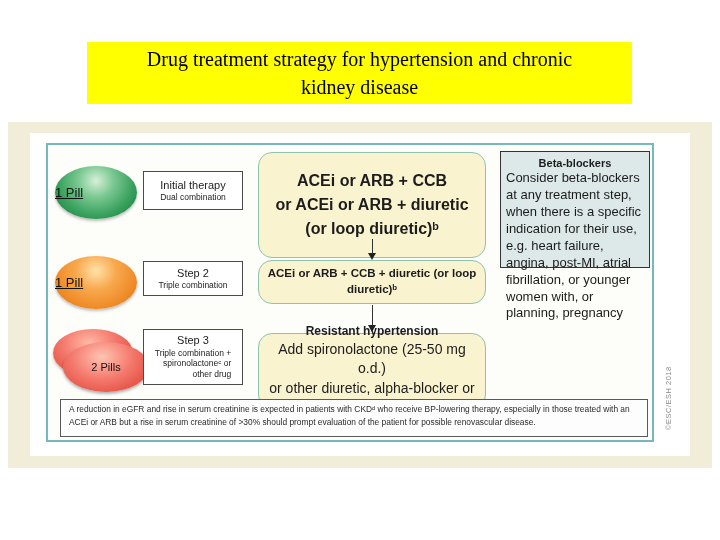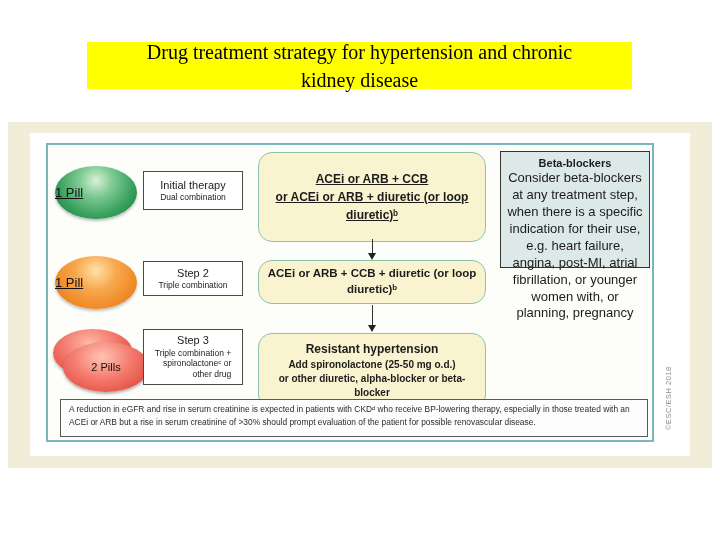--- a/index.html
+++ b/index.html
@@ -1,21 +1,21 @@
 <!DOCTYPE html>
 <html><head>
 <meta charset="utf-8">
 <style>
   * { margin:0; padding:0; box-sizing:border-box; }
   html,body { width:720px; height:540px; }
   body { background:#ffffff; font-family:"Liberation Sans","DejaVu Sans",sans-serif; }
   #slide { position:relative; width:720px; height:540px; background:#ffffff; overflow:hidden; }
 
   
-  .title-box { position:absolute; left:87px; top:42px; width:545px; height:47px;
+  .title-box { position:absolute; left:87px; top:42px; width:545px; height:62px;
     background:#ffff00; display:flex; flex-direction:column; align-items:center; justify-content:center;
     font-family:"Liberation Serif","DejaVu Serif",serif; font-size:20px; color:#000; text-align:center; line-height:1.4; }
 
   
   .cream-frame { position:absolute; left:8px; top:122px; width:704px; height:346px; background:#f1edd8; }
   .white-inner { position:absolute; left:30px; top:133px; width:660px; height:323px; background:#ffffff; }
   .flow-area   { position:absolute; left:46px; top:143px; width:608px; height:299px;
     border:2px solid #76b8bb; background:#fdfdfa; }
 
   
@@ -40,30 +40,30 @@
   .step-1 { top:171px; height:39px; }
   .step-2 { top:261px; height:35px; }
   .step-3 { top:329px; height:56px; }
   .step-box .step-title { font-size:11px; line-height:1.2; }
   .step-box .step-sub   { font-size:8.5px; line-height:1.25; white-space:pre-line;text-align:right; }
 
   
   .ther-box { position:absolute; left:258px; width:228px; background:#faf3cf; border:1.5px solid #8cc4ae;
     border-radius:14px; display:flex; flex-direction:column; align-items:center; justify-content:center;
     text-align:center; color:#1c1c1c; padding:2px 8px; }
-  .ther-1 { top:152px; height:90px; font-size:12px; font-weight:bold; line-height:1.5; white-space:pre-line;text-decoration:underline; }
+  .ther-1 { top:152px; height:106px; font-size:16px; font-weight:bold; line-height:1.5; white-space:pre-line; }
   .ther-2 { top:260px; height:44px; font-size:11.5px; font-weight:bold; line-height:1.35; }
   .ther-3 { top:333px; height:76px; }
   .ther-3 .ther-title { font-size:12px; font-weight:bold; line-height:1.3; }
-  .ther-3 .ther-line  { font-size:10px; line-height:1.4;font-weight:bold; }
+  .ther-3 .ther-line  { font-size:14px; line-height:1.4; }
 
   
   .beta-box { position:absolute; left:500px; top:151px; width:150px; height:117px;
     background:#dde9e8; border:1.5px solid #333; display:flex; flex-direction:column; align-items:center;
-    justify-content:flex-start; text-align:center; padding:4px 5px; color:#1c1c1c; }
+    justify-content:flex-start; padding:4px 5px; color:#1c1c1c; }
   .beta-title { font-size:11px; font-weight:bold; line-height:1.3; }
   .beta-body  { font-size:13px; line-height:1.3; }
 
   
   .arrow { position:absolute; left:368px; width:9px; }
   .arrow-1 { top:239px; height:21px; }
   .arrow-2 { top:305px; height:27px; }
   .arrow .shaft { position:absolute; left:4px; top:0; bottom:6px; width:1px; background:#333; }
   .arrow .head { position:absolute; left:0; bottom:0; width:0; height:0;
     border-left:4.5px solid transparent; border-right:4.5px solid transparent; border-top:7px solid #222; }

